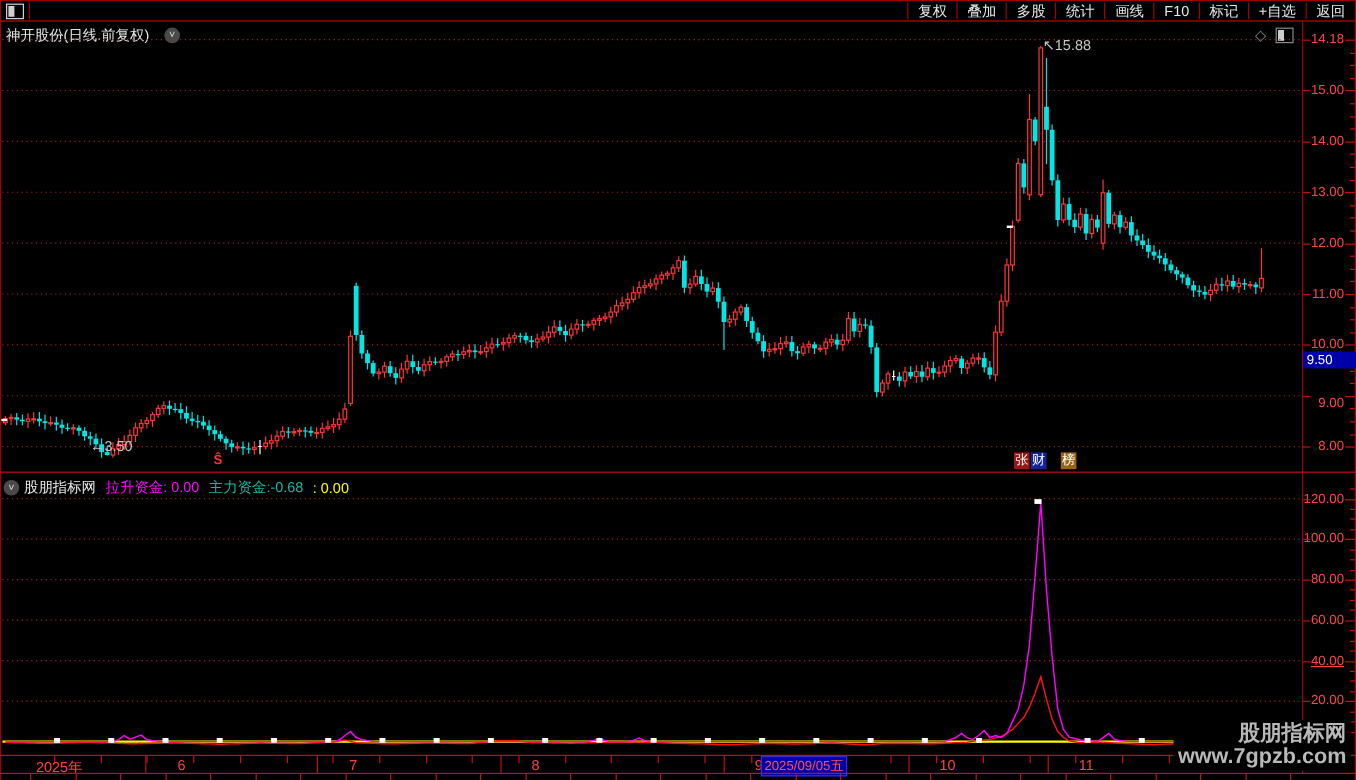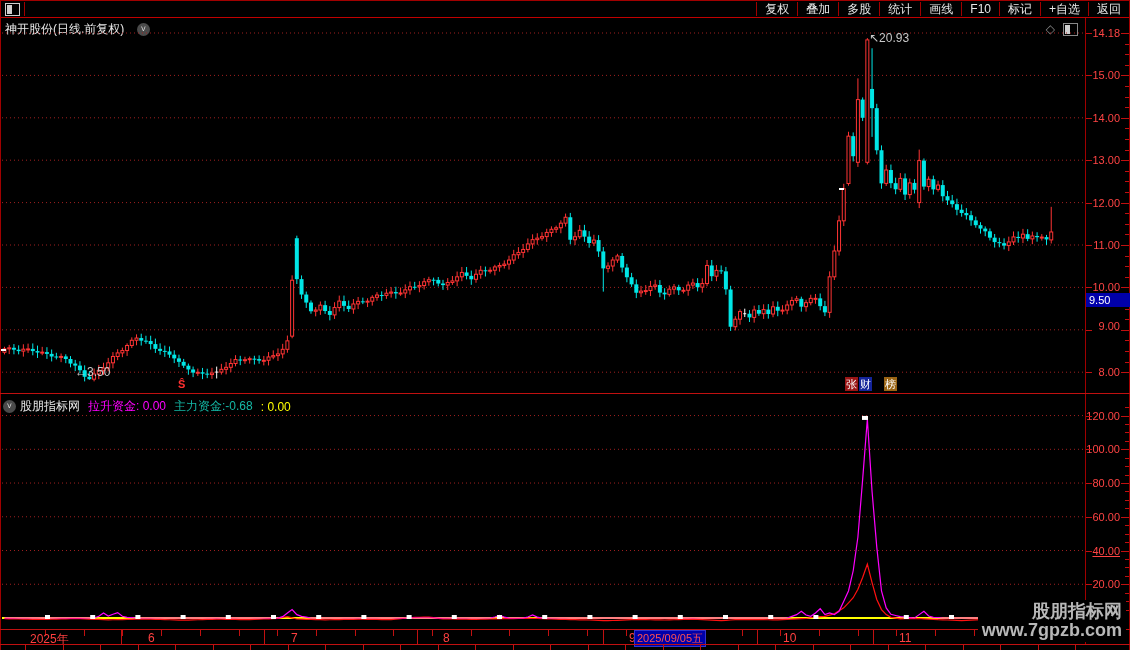--- a/index.html
+++ b/index.html
@@ -542,21 +542,21 @@
       <line x1="1040.8" y1="216.10398884362272" x2="1040.8" y2="222.57016181461228" stroke="#ff3434" stroke-width="1"></line>
       <rect x="1039.3" y="219.0851554906084" width="3" height="1" fill="#000" stroke="#ff3434" stroke-width="1"></rect>
       <line x1="1045.5149999999999" y1="216.9139427557081" x2="1045.5149999999999" y2="226.92527383659214" stroke="#00e6e6" stroke-width="1"></line>
       <rect x="1043.5149999999999" y="219.0851554906084" width="4" height="2.3298308615217422" fill="#00e6e6" stroke="none"></rect>
       <line x1="1050.23" y1="188.83999999999997" x2="1050.23" y2="225.48956131925172" stroke="#ff3434" stroke-width="1"></line>
       <rect x="1048.73" y="213.9744149297709" width="3" height="7.937585070229147" fill="#000" stroke="#ff3434" stroke-width="1"></rect>
       <rect x="0" y="331" width="5" height="2" fill="#fff"></rect>
       <rect x="838" y="170" width="5" height="2" fill="#fff"></rect>
     </svg>
 
-  <div class="note" style="left:869px;top:31px;">↖20.93</div>
+  <div class="note" style="left:869px;top:31px;">↖15.88</div>
   <div class="note" style="left:75px;top:365px;">←3.50</div>
   <div id="sell-mark" style="left:178px;top:378px;">Ŝ</div>
   <div id="badges">
       <div class="badge" style="left: 845px; top: 377px; background: rgb(154, 21, 21);">张</div>
       <div class="badge" style="left: 859px; top: 377px; background: rgb(20, 36, 154);">财</div>
       <div class="badge" style="left: 884px; top: 377px; background: rgb(154, 100, 20);">榜</div>
     </div>
 
   <div class="vborder" style="left:1085px;top:18px;bottom:5px;"></div>
   <div id="main-axis">
@@ -567,21 +567,21 @@
       <div class="axlbl" style="right: 10px; top: 111.8px;">14.00</div>
       <div class="tick" style="left: 1086px; top: 117.8px; width: 6px; height: 1px;"></div>
       <div class="axlbl" style="right: 10px; top: 154.2px;">13.00</div>
       <div class="tick" style="left: 1086px; top: 160.2px; width: 6px; height: 1px;"></div>
       <div class="axlbl" style="right: 10px; top: 196.6px;">12.00</div>
       <div class="tick" style="left: 1086px; top: 202.6px; width: 6px; height: 1px;"></div>
       <div class="axlbl" style="right: 10px; top: 239px;">11.00</div>
       <div class="tick" style="left: 1086px; top: 245px; width: 6px; height: 1px;"></div>
       <div class="axlbl" style="right: 10px; top: 281.4px;">10.00</div>
       <div class="tick" style="left: 1086px; top: 287.4px; width: 6px; height: 1px;"></div>
-      <div class="axlbl" style="right: 10px; top: 320px;">9.00</div>
+      <div class="axlbl" style="right: 10px; top: 330px;">9.00</div>
       <div class="tick" style="left: 1086px; top: 329.8px; width: 6px; height: 1px;"></div>
       <div class="axlbl" style="right: 10px; top: 366.2px;">8.00</div>
       <div class="tick" style="left: 1086px; top: 372.2px; width: 6px; height: 1px;"></div>
       <div class="tick" style="left: 1121px; top: 372.2px; right: 1px; height: 1px;"></div>
       <div class="tick" style="left: 1125px; top: 361.6px; right: 1px; height: 1px;"></div>
       <div class="tick" style="left: 1125px; top: 351px; right: 1px; height: 1px;"></div>
       <div class="tick" style="left: 1125px; top: 340.4px; right: 1px; height: 1px;"></div>
       <div class="tick" style="left: 1121px; top: 329.8px; right: 1px; height: 1px;"></div>
       <div class="tick" style="left: 1125px; top: 319.2px; right: 1px; height: 1px;"></div>
       <div class="tick" style="left: 1125px; top: 308.6px; right: 1px; height: 1px;"></div>

